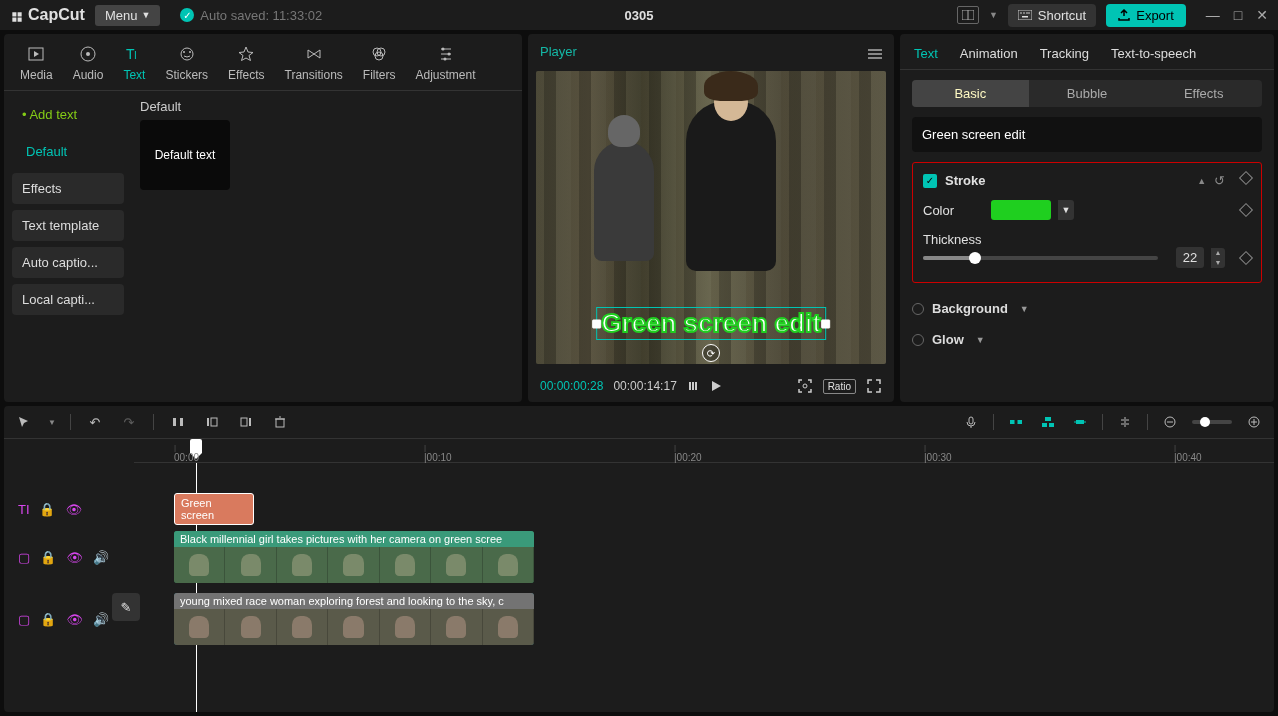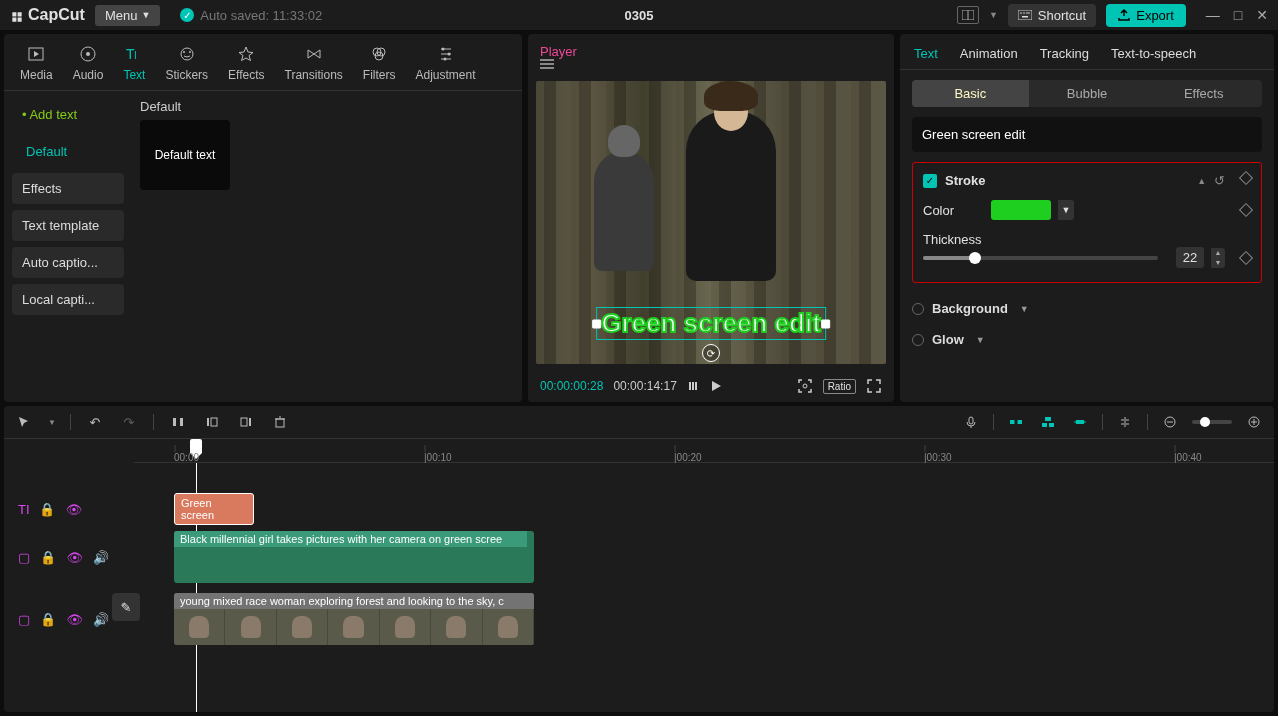--- a/index.html
+++ b/index.html
@@ -28,21 +28,21 @@
 .side-menu { width:128px; padding:8px; display:flex; flex-direction:column; gap:6px; }
 .side-item { padding:8px 10px; border-radius:4px; cursor:pointer; color:#ddd; background:#2a2a2a; font-size:13px; white-space:nowrap; overflow:hidden; text-overflow:ellipsis; }
 .side-item.primary { background:transparent; color:#84cc16; }
 .side-item.primary::before { content:"• "; }
 .side-item.sub { background:transparent; color:#00c4b4; padding-left:14px; }
 .content-grid { flex:1; padding:8px; }
 .grid-label { color:#ccc; margin-bottom:6px; font-size:13px; }
 .thumb { width:90px; height:70px; background:#0a0a0a; border-radius:4px; display:flex; align-items:center; justify-content:center; color:#fff; font-size:12px; cursor:pointer; }
 
 .player-panel { width:366px; background:#1c1c1c; border-radius:4px; display:flex; flex-direction:column; padding:0; }
-.player-head { display:flex; justify-content:space-between; align-items:flex-start; padding:10px 12px 6px; color:#ec4899;flex-direction:column; }
+.player-head { display:flex; justify-content:space-between; align-items:flex-end; padding:10px 12px 6px; color:#14b8a6; }
 .player-menu { display:flex; flex-direction:column; gap:2px; cursor:pointer; }
 .player-menu span { width:14px; height:2px; background:#888; }
 .preview { margin:6px 8px; flex:1; position:relative; background:linear-gradient(to right,#4a4a3a 0%,#5a5542 15%,#3a3a2a 30%,#6b6a52 50%,#4d4a3a 70%,#5a5745 100%); border-radius:2px; overflow:hidden; height:200px; }
 .preview::before { content:""; position:absolute; inset:0; background:repeating-linear-gradient(90deg,rgba(80,70,50,0.3) 0 8px,rgba(40,35,25,0.4) 8px 20px,rgba(100,90,70,0.2) 20px 35px); }
 .figure1 { position:absolute; left:58px; top:70px; width:60px; height:120px; background:#3a3a3a; border-radius:30px 30px 8px 8px; }
 .figure1::before { content:""; position:absolute; top:-26px; left:14px; width:32px; height:32px; background:#666; border-radius:50% 50% 40% 40%; }
 .figure2 { position:absolute; left:150px; top:30px; width:90px; height:170px; background:#1a1a1a; border-radius:40px 40px 10px 10px; }
 .figure2::before { content:""; position:absolute; top:-18px; left:28px; width:34px; height:38px; background:#d4b896; border-radius:50%; }
 .figure2::after { content:""; position:absolute; top:-30px; left:18px; width:54px; height:30px; background:#3a2a1a; border-radius:50% 50% 30% 30%; }
 .text-overlay { position:absolute; bottom:24px; left:50%; transform:translateX(-50%); font-size:26px; font-weight:600; color:#fff; -webkit-text-stroke:2px #1fcf1f; white-space:nowrap; border:1px solid #00c4b4; padding:0 4px; }
@@ -98,21 +98,21 @@
 .tl-playhead-head { position:absolute; top:0; width:12px; height:14px; background:#fff; border-radius:2px 2px 0 0; transform:translateX(-50%); cursor:pointer; }
 .tl-playhead-head::after { content:""; position:absolute; top:14px; left:50%; transform:translateX(-50%); border:6px solid transparent; border-top-color:#fff; }
 .tl-tracks { flex:1; position:relative; overflow:hidden; }
 .tl-track { display:flex; height:32px; margin-top:14px; }
 .tl-track.tall { height:52px; }
 .tl-track-head { width:130px; display:flex; align-items:center; gap:10px; padding-left:14px; color:#d946ef; }
 .tl-track-head span { cursor:pointer; font-size:13px; }
 .tl-track-body { flex:1; position:relative; }
 .clip { position:absolute; left:40px; height:100%; border-radius:3px; overflow:hidden; display:flex; align-items:center; padding:0 6px; font-size:11px; color:#fff; cursor:pointer; }
 .clip-text { width:80px; background:#d97a5e; border:1px solid #fff; }
-.clip-vid1 { width:360px; background:#2a7a5a; top:0; flex-direction:row; align-items:flex-start; padding:0; }
+.clip-vid1 { width:360px; background:#2a7a5a; top:0; flex-direction:column; align-items:flex-start; padding:0; }
 .clip-vid2 { width:360px; background:#2a6a7a; flex-direction:column; align-items:flex-start; padding:0; }
 .clip-label { background:#3a9a7a; font-size:11px; padding:2px 6px; width:100%; white-space:nowrap; overflow:hidden; }
 .clip-vid2 .clip-label { background:#737373; }
 .clip-frames { flex:1; width:100%; display:flex; }
 .frame { flex:1; background:#4a6a4a; border-right:1px solid rgba(0,0,0,0.2); position:relative; }
 .frame::after { content:""; position:absolute; left:30%; top:20%; width:40%; height:60%; background:#7a8a6a; border-radius:40% 40% 20% 20%; }
 .clip-vid2 .frame { background:#5a5a4a; }
 .clip-vid2 .frame::after { background:#8a7a6a; }
 .tl-playhead-line { position:absolute; top:0; bottom:0; width:1px; background:#fff; left:192px; pointer-events:none; }
 .tl-edit-btn { width:28px; height:28px; background:#333; border-radius:4px; display:flex; align-items:center; justify-content:center; cursor:pointer; margin-left:8px; position:absolute; left:100px; }

